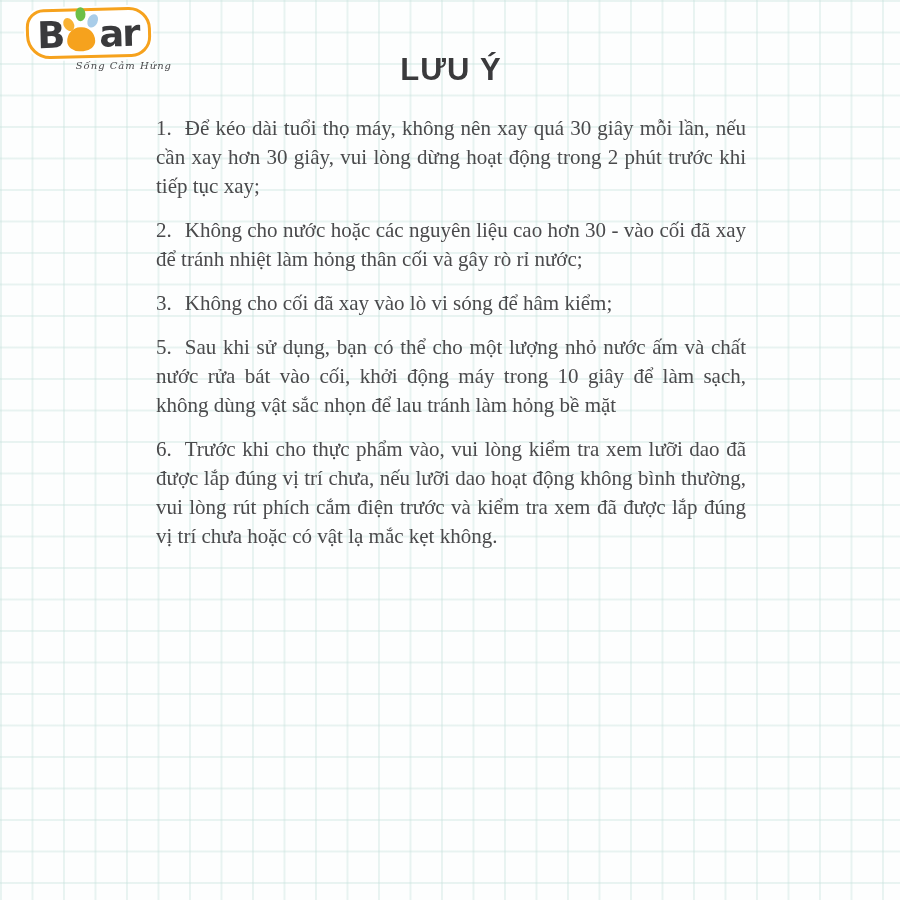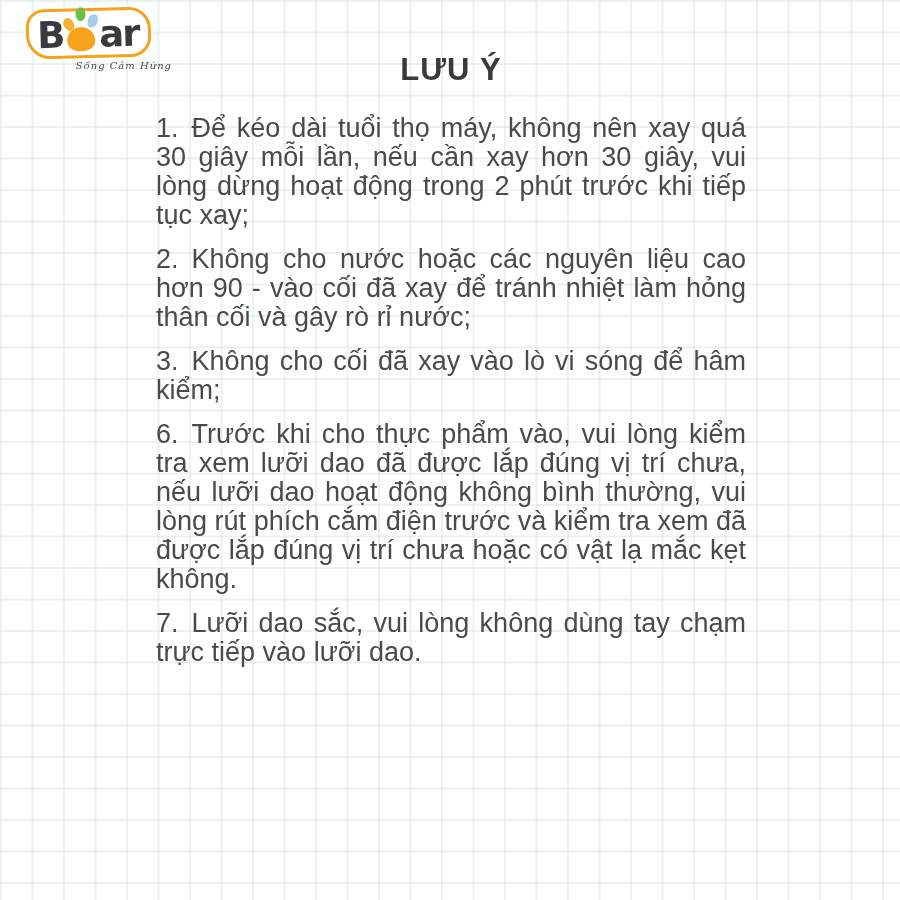--- a/index.html
+++ b/index.html
@@ -67,24 +67,25 @@
     margin: 0 0 26px 0;
     text-align: center;
     font-family: "Liberation Sans", sans-serif;
     font-weight: 800;
     font-size: 31px;
     letter-spacing: 1px;
     color: #3a3a3c;
   }
   .note {
     margin: 0 0 15px 0;
-    font-size: 27px;
+    font-size: 21px;
     line-height: 29px;
     text-align: justify;
     color: #4a4a4c;
+    font-family: Liberation Serif, serif;
   }
   .note .num { margin-right: 13px; }
 </style>
 </head>
 <body>
 
 <div class="logo">
   <div class="sticker">
     <div class="wordmark">
       <span>B</span>
@@ -98,22 +99,22 @@
     </div>
   </div>
   <div class="tagline">Sống Cảm Hứng</div>
 </div>
 
 <div class="sheet">
   <h1 class="page-title">LƯU Ý</h1>
 
   <p class="note"><span class="num">1.</span><span>Để kéo dài tuổi thọ máy, không nên xay quá 30 giây mỗi lần, nếu cần xay hơn 30 giây, vui lòng dừng hoạt động trong 2 phút trước khi tiếp tục xay;</span></p>
 
-  <p class="note"><span class="num">2.</span><span>Không cho nước hoặc các nguyên liệu cao hơn 90 - vào cối đã xay để tránh nhiệt làm hỏng thân cối và gây rò rỉ nước;</span></p>
+  <p class="note"><span class="num">2.</span><span>Không cho nước hoặc các nguyên liệu cao hơn 30 - vào cối đã xay để tránh nhiệt làm hỏng thân cối và gây rò rỉ nước;</span></p>
 
   <p class="note"><span class="num">3.</span><span>Không cho cối đã xay vào lò vi sóng để hâm kiểm;</span></p>
 
 
+  <p class="note"><span class="num">5.</span><span>Sau khi sử dụng, bạn có thể cho một lượng nhỏ nước ấm và chất nước rửa bát vào cối, khởi động máy trong 10 giây để làm sạch, không dùng vật sắc nhọn để lau tránh làm hỏng bề mặt</span></p>
 
   <p class="note"><span class="num">6.</span><span>Trước khi cho thực phẩm vào, vui lòng kiểm tra xem lưỡi dao đã được lắp đúng vị trí chưa, nếu lưỡi dao hoạt động không bình thường, vui lòng rút phích cắm điện trước và kiểm tra xem đã được lắp đúng vị trí chưa hoặc có vật lạ mắc kẹt không.</span></p>
 
-  <p class="note"><span class="num">7.</span><span>Lưỡi dao sắc, vui lòng không dùng tay chạm trực tiếp vào lưỡi dao.</span></p>
 </div>
 
 </body></html>

